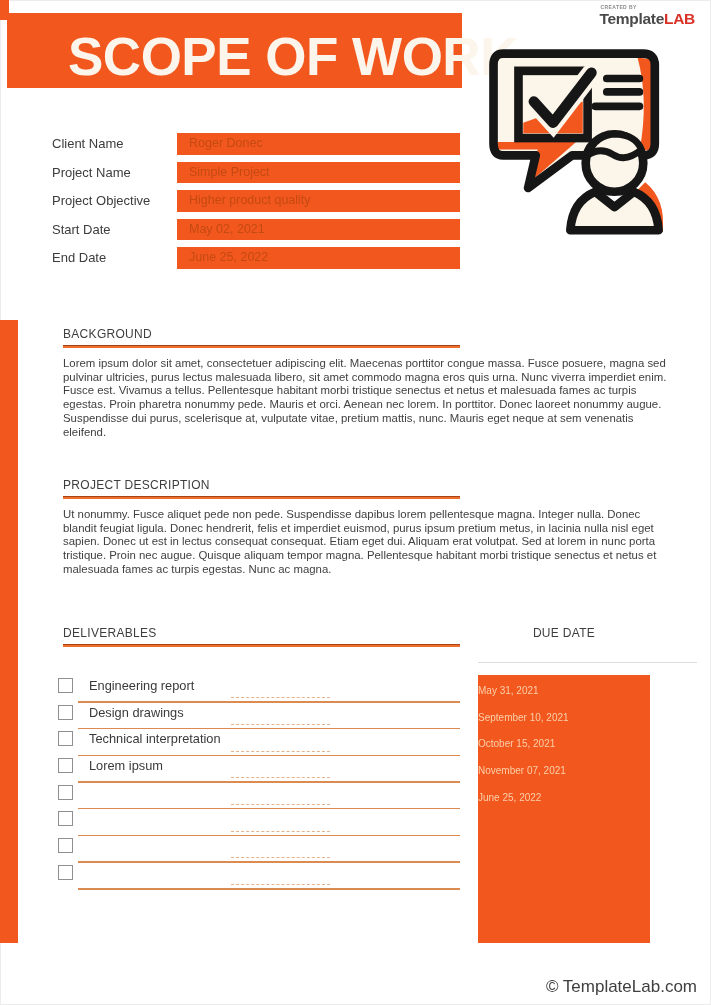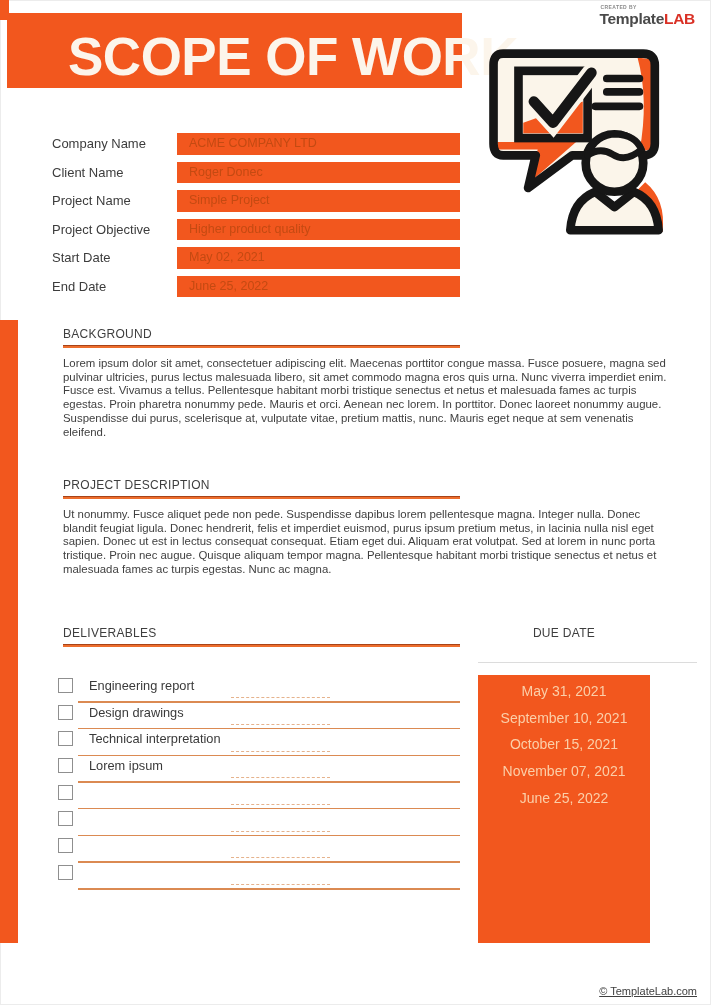--- a/index.html
+++ b/index.html
@@ -56,25 +56,25 @@
   .dl-label { margin-left:16px; font-size:12.8px; color:#3A3A3A; white-space:nowrap; }
   .dl-line { position:absolute; left:26px; right:0; bottom:2px; height:1.4px; background:#DB8A52; }
   .dl-line::after {
     content:""; position:absolute; left:40%; width:26%; top:-4px;
     border-top:1.6px dashed #E5B28C;
   }
   .due-box {
     position:absolute; left:478px; top:675px; width:172px; height:268px;
     background:#F2571E; box-sizing:border-box; padding-top:3px;
   }
-  .due-date { height:26.7px; line-height:26.7px; text-align:center; font-size:14px; color:#FBCFA9; }
+  .due-date { height:26.7px; line-height:26.7px; font-size:10px; color:#FBCFA9; }
   
   .footer-credit {
-    position:absolute; right:14px; bottom:8px; font-size:11px; color:#3F3F3F;
-    text-decoration:underline; cursor:pointer;
+    position:absolute; right:14px; bottom:8px; font-size:17px; color:#3F3F3F;
+    cursor:pointer;
   }
 </style>
 </head>
 <body>
 
 <div class="page">
 
   <div class="corner-strip"></div>
 
   <div class="banner">
@@ -104,24 +104,20 @@
       <path d="M130 38 H164 M130 52 H164 M118 67 H164" stroke="#161616" stroke-width="8" stroke-linecap="round" fill="none"></path>
 
       <path d="M170 146 Q192 164 188 198 H160 Q176 174 162 154 Z" fill="#F2571E"></path>
       <path d="M92 196 Q94 166 118 156 L138 172 L158 156 Q182 166 184 196 Z" fill="#FBF5EA" stroke="#161616" stroke-width="9" stroke-linejoin="round"></path>
       <circle cx="138" cy="126" r="30" fill="#FBF5EA" stroke="#161616" stroke-width="9"></circle>
       <path d="M110 118 Q118 96 140 96 Q160 97 166 112 Q150 126 136 117 Q123 109 110 118 Z" fill="#FBF5EA" stroke="#161616" stroke-width="7" stroke-linejoin="round"></path>
     </svg>
   </div>
 
   <div class="fields">
-    <div class="field-row">
-      <span class="field-label">Company Name</span>
-      <span class="field-value">ACME COMPANY LTD</span>
-    </div>
     <div class="field-row">
       <span class="field-label">Client Name</span>
       <span class="field-value">Roger Donec</span>
     </div>
     <div class="field-row">
       <span class="field-label">Project Name</span>
       <span class="field-value">Simple Project</span>
     </div>
     <div class="field-row">
       <span class="field-label">Project Objective</span>

